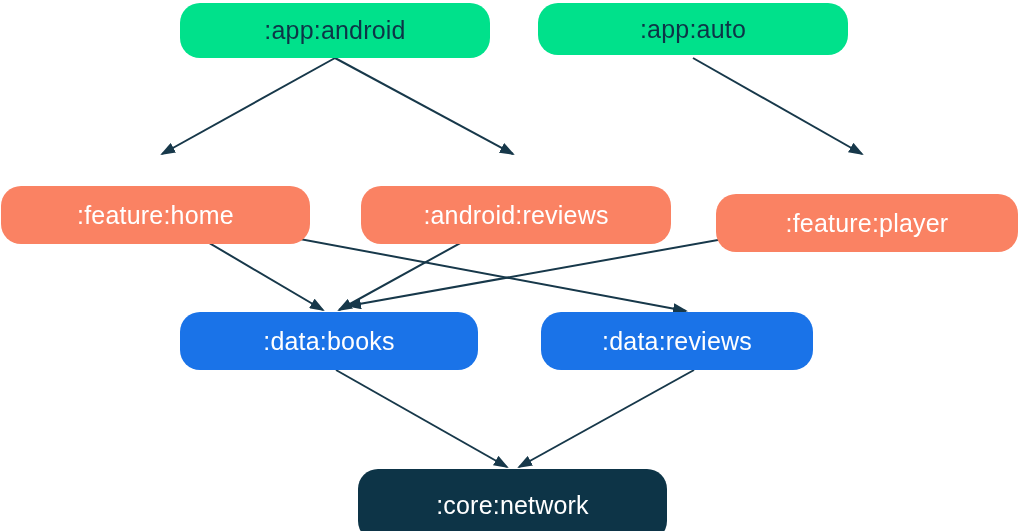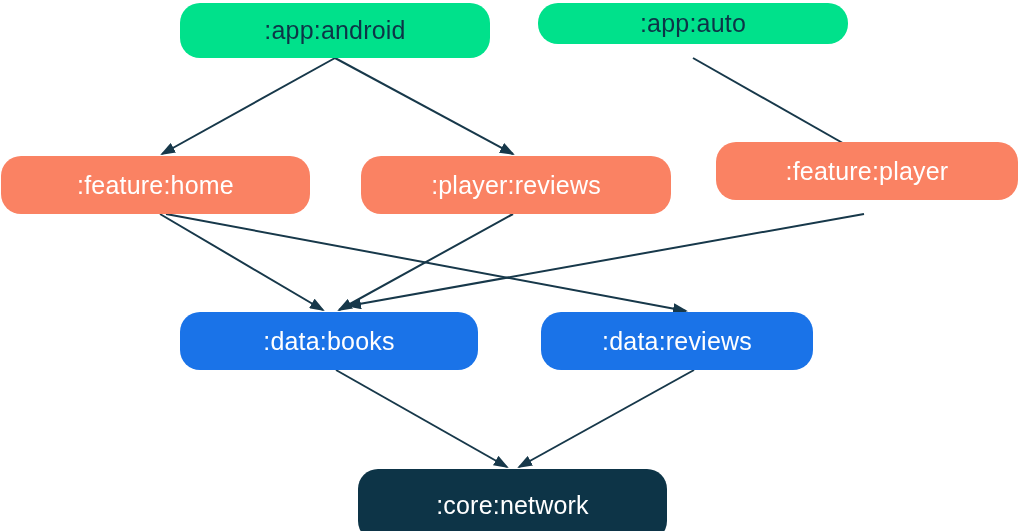--- a/index.html
+++ b/index.html
@@ -26,29 +26,29 @@
     border-radius: 20px;
     display: flex;
     align-items: center;
     justify-content: center;
     font-size: 25px;
     letter-spacing: 0.2px;
     white-space: nowrap;
     box-sizing: border-box;
   }
   .node.green { background: #00e18b; color: #0d3447; }
-  .node.orange { background: #fa8263; color: #ffffff; }
+  .node.orange { background: #fa8263; color: #ffffff; margin-top: 30px; }
   .node.blue   { background: #1a73e8; color: #ffffff; }
   .node.navy   { background: #0d3447; color: #ffffff; }
 
   #node-app-android     { left: 180px; top: 3px;   width: 310px; height: 55px; }
-  #node-app-auto        { left: 538px; top: 3px;   width: 310px; height: 41px; }
+  #node-app-auto        { left: 538px; top: 3px;   width: 310px; height: 52px; }
   #node-feature-home    { left: 1px;   top: 156px; width: 309px; height: 58px; }
   #node-feature-reviews { left: 361px; top: 156px; width: 310px; height: 58px; }
-  #node-feature-player  { left: 716px; top: 142px; width: 302px; height: 58px; }
+  #node-feature-player  { left: 716px; top: 164px; width: 302px; height: 58px; }
   #node-data-books      { left: 180px; top: 312px; width: 298px; height: 58px; }
   #node-data-reviews    { left: 541px; top: 312px; width: 272px; height: 58px; }
   #node-core-network    { left: 358px; top: 469px; width: 309px; height: 72px; }
 
   .edge {
     stroke: #17384a;
     stroke-width: 2;
     fill: none;
   }
 </style>
@@ -77,21 +77,21 @@
   <div class="node green" id="node-app-android">
     <span>:app:android</span>
   </div>
   <div class="node green" id="node-app-auto">
     <span>:app:auto</span>
   </div>
   <div class="node orange" id="node-feature-home">
     <span>:feature:home</span>
   </div>
   <div class="node orange" id="node-feature-reviews">
-    <span>:player:reviews</span>
+    <span>:android:reviews</span>
   </div>
   <div class="node orange" id="node-feature-player">
     <span>:feature:player</span>
   </div>
   <div class="node blue" id="node-data-books">
     <span>:data:books</span>
   </div>
   <div class="node blue" id="node-data-reviews">
     <span>:data:reviews</span>
   </div>

